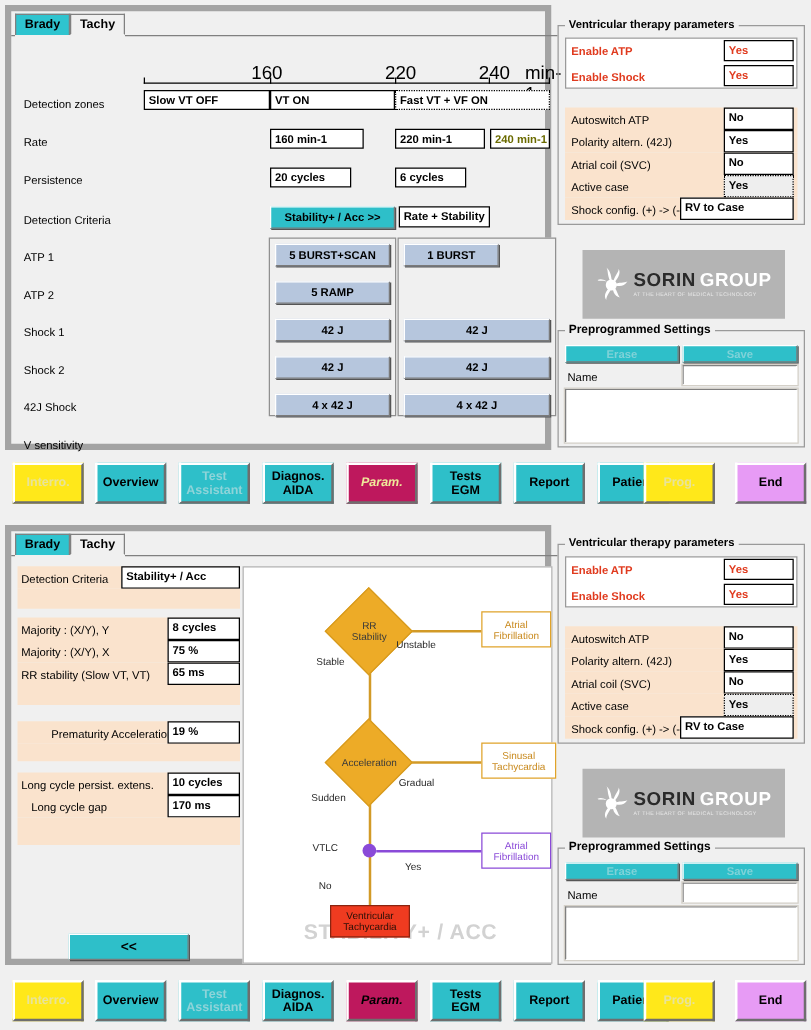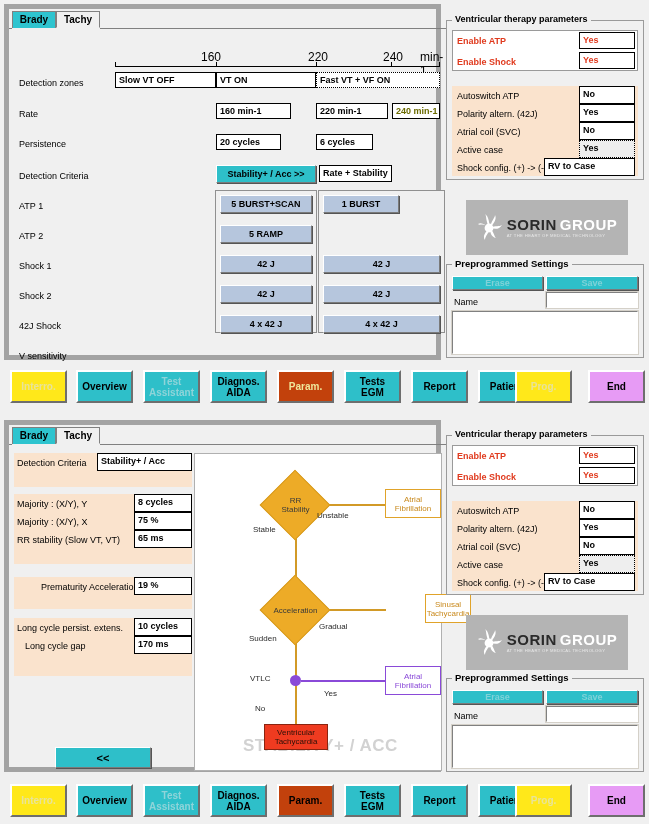--- a/index.html
+++ b/index.html
@@ -67,21 +67,21 @@
     position: absolute; top: 4px; height: 33px;
     font-size: 10px; font-weight: bold; text-align: center;
     display: flex; align-items: center; justify-content: center;
     line-height: 11px;
     border-top: 2px solid #ffffff; border-left: 2px solid #ffffff;
     border-right: 2px solid #6e6e6e; border-bottom: 2px solid #6e6e6e;
     background: #2ebfc9; color: #000; white-space: pre-line;
   }
   .tbtn.yellow { background: #ffe81a; }
   .tbtn.purple { background: #e79bf5; }
-  .tbtn.white  { background: #c2410c; }
+  .tbtn.white  { background: #be185d; font-style: italic; }
   .tbtn.dim    { color: #8fd4d9; }
   .tbtn.dimyellow { color: #e8e39a; }
 
   
   .sorinbox {
     position: absolute; background: #b4b4b4;
     display: flex; align-items: center; justify-content: center;
   }
   .sorin-inner { display: flex; align-items: center; gap: 4px; }
   .sorin-words { display: flex; flex-direction: column; line-height: 1; justify-content: center; }
@@ -130,21 +130,21 @@
   .edge { position: absolute; background: #d29a27; }
   .edge.purple { background: #8a4ad8; }
   .node-dot {
     position: absolute; width: 11px; height: 11px; border-radius: 50%;
     background: #8a4ad8;
   }
   .edgelabel { position: absolute; font-size: 8px; color: #2a2a2a; white-space: nowrap; }
 
   .scaleaxis { position: absolute; background: #000; height: 1px; }
   .scaletick { position: absolute; background: #000; width: 1px; height: 5px; }
-  .scalenum { position: absolute; font-size: 12px; color: #000; }
+  .scalenum { position: absolute; font-size: 15px; color: #000; }
   .whitebox { position: absolute; background: #fff; border: 1px solid #9a9a9a; }
   .sunkbox {
     position: absolute; background: #fff;
     border-top: 1px solid #808080; border-left: 1px solid #808080;
     border-right: 1px solid #fff; border-bottom: 1px solid #fff;
     outline: 1px solid #d4d0c8;
   }
   .atpgroup { position: absolute; border: 1px solid #909090; background: #f0f0f0; }
 </style>
 </head>
@@ -354,21 +354,21 @@
 Stability</div>
 
       <div class="obox" style="left:190px; top:35px; width:56px; height:29px;">Atrial
 Fibrillation</div>
       <div class="edgelabel" style="left:122px; top:57px;">Unstable</div>
       <div class="edgelabel" style="left:58px; top:71px;">Stable</div>
 
       <div class="diamond" style="left:75px; top:131px; width:50px; height:50px;"></div>
       <div class="diamond-text" style="left:60px; top:149px; width:81px; height:14px;">Acceleration</div>
 
-      <div class="obox" style="left:190px; top:140px; width:46px; height:29px;margin-left:40px;">Sinusal
+      <div class="obox" style="left:190px; top:140px; width:60px; height:29px;">Sinusal
 Tachycardia</div>
       <div class="edgelabel" style="left:124px; top:168px;">Gradual</div>
       <div class="edgelabel" style="left:54px; top:180px;">Sudden</div>
 
       <div class="edgelabel" style="left:55px; top:220px;">VTLC</div>
       <div class="node-dot" style="left:95px; top:221px;"></div>
 
       <div class="pbox" style="left:190px; top:212px; width:56px; height:29px;">Atrial
 Fibrillation</div>
       <div class="edgelabel" style="left:129px; top:235px;">Yes</div>

